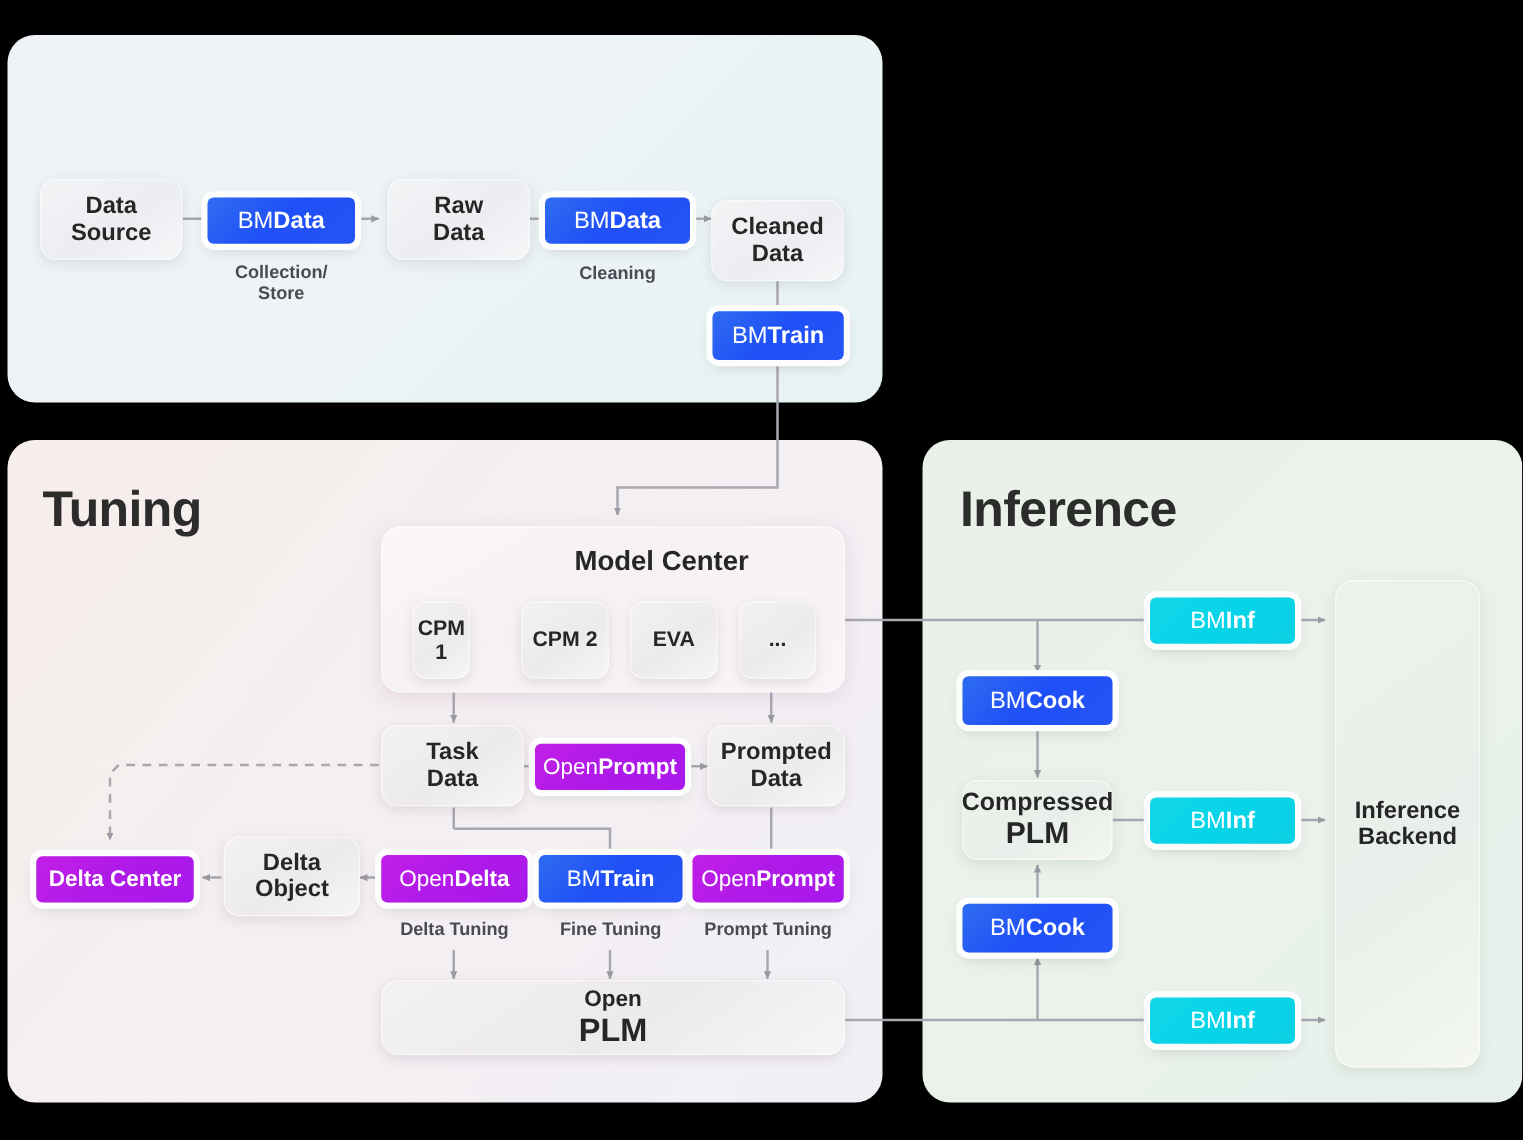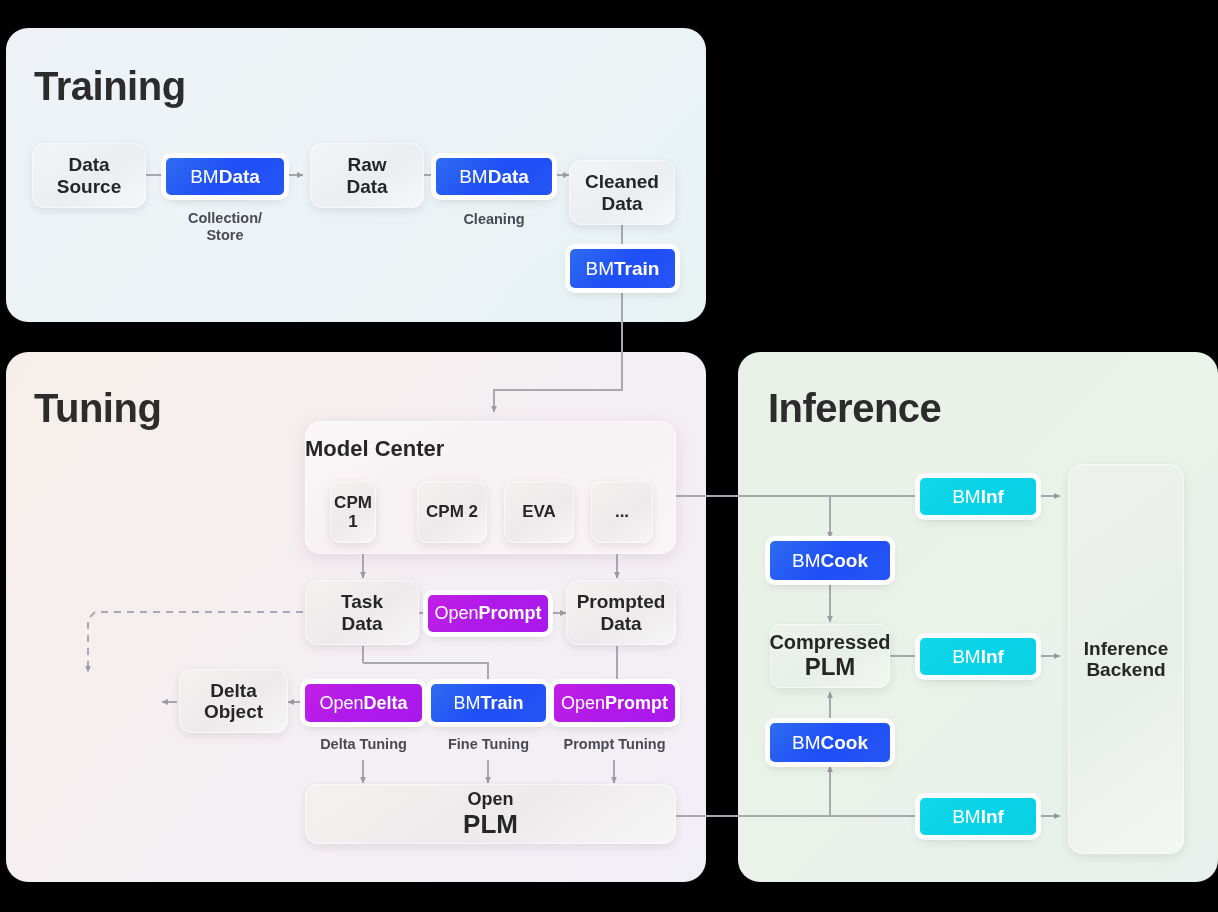--- a/index.html
+++ b/index.html
@@ -101,21 +101,20 @@
       <path d="M890,656 L916,656"></path>
       <path d="M1036,656 L1060,656" marker-end="url(#ah)"></path>
 
       <path d="M676,816 L916,816"></path>
       <path d="M830,816 L830,766" marker-end="url(#ah)"></path>
       <path d="M830,720 L830,692" marker-end="url(#ah)"></path>
       <path d="M1036,816 L1060,816" marker-end="url(#ah)"></path>
     </g>
   </svg>
 
-  <div class="panel-title" id="title-training">Training</div>
   <div class="panel-title" id="title-tuning">Tuning</div>
   <div class="panel-title" id="title-inference">Inference</div>
 
   <div class="node plain" style="left:32px;top:143px;width:114px;height:65px;font-size:19px;">
     <span>Data</span>
     <span>Source</span>
   </div>
   <div class="node plain" style="left:310px;top:143px;width:114px;height:65px;font-size:19px;">
     <span>Raw</span>
     <span>Data</span>
@@ -139,21 +138,21 @@
   </div>
 
   <div class="caption" style="left:165px;top:210px;width:120px;white-space:pre-line;">Collection/
 Store</div>
   <div class="caption" style="left:434px;top:211px;width:120px;">Cleaning</div>
 
   <div style="position:absolute;left:305px;top:421px;width:371px;height:133px;border-radius:16px;z-index:3;
               background:linear-gradient(150deg,#fbf6f7 0%,#f6f1f3 40%,#f9f5f6 100%);
               box-shadow:0 4px 16px rgba(170,120,160,.20),0 0 0 1px rgba(255,255,255,.6) inset;">
   </div>
-  <div style="position:absolute;left:305px;top:436px;width:294px;text-align:left;
+  <div style="position:absolute;left:305px;top:436px;width:294px;text-align:right;
               font-size:22px;font-weight:bold;color:#262626;z-index:5;">Model Center</div>
 
   <div class="node plain-warm" style="left:330px;top:481px;width:46px;height:62px;font-size:17px;border-radius:11px;">
     <span>CPM 1</span>
   </div>
   <div class="node plain-warm" style="left:417px;top:481px;width:70px;height:62px;font-size:17px;border-radius:11px;">
     <span>CPM 2</span>
   </div>
   <div class="node plain-warm" style="left:504px;top:481px;width:70px;height:62px;font-size:17px;border-radius:11px;">
     <span>EVA</span>
@@ -176,20 +175,23 @@
   </div>
   <div class="node plain-warm" style="left:305px;top:784px;width:371px;height:60px;border-radius:14px;">
     <span style="font-size:18px;">Open</span>
     <span style="font-size:26px;">PLM</span>
   </div>
 
   <div class="badge bm-purple" style="left:428px;top:595px;width:120px;height:37px;font-size:18px;">
     <span class="lt">Open</span>
       <span class="bd">Prompt</span>
   </div>
+  <div class="badge bm-purple" style="left:29px;top:685px;width:126px;height:37px;font-size:18px;">
+    <span class="bd">Delta Center</span>
+  </div>
   <div class="badge bm-purple" style="left:305px;top:684px;width:117px;height:38px;font-size:18px;">
     <span class="lt">Open</span>
       <span class="bd">Delta</span>
   </div>
   <div class="badge bm-blue" style="left:431px;top:684px;width:115px;height:38px;font-size:18px;">
     <span class="lt">BM</span>
       <span class="bd">Train</span>
   </div>
   <div class="badge bm-purple" style="left:554px;top:684px;width:121px;height:38px;font-size:18px;">
     <span class="lt">Open</span>

